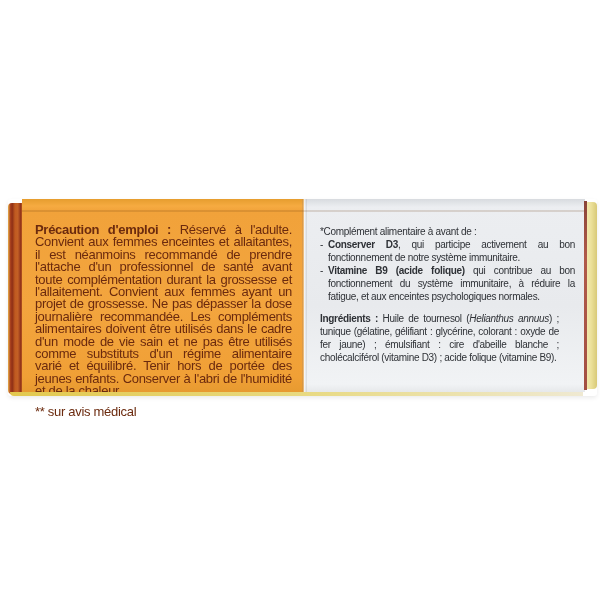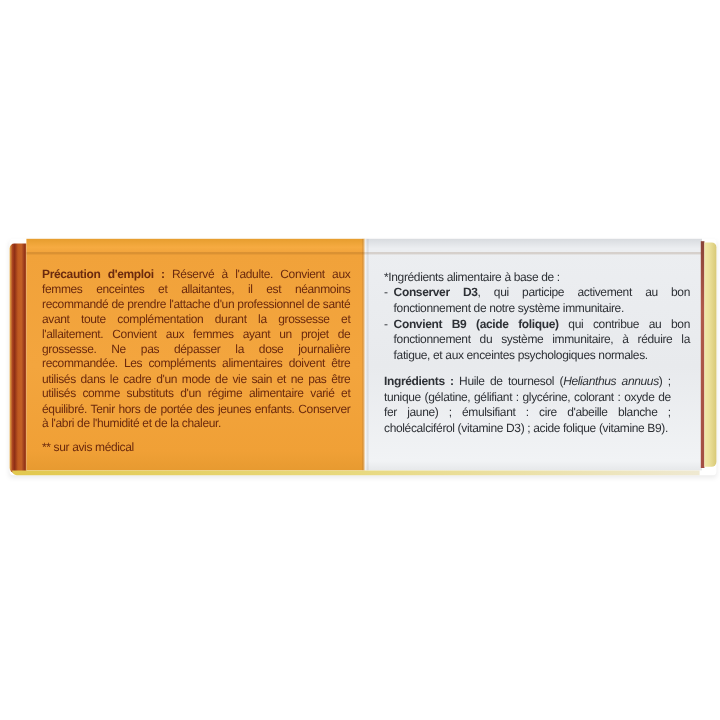--- a/index.html
+++ b/index.html
@@ -85,21 +85,21 @@
     position: absolute;
     left: 2px; right: 14px; bottom: 0;
     height: 4px;
     border-radius: 0 0 0 4px;
     background: linear-gradient(90deg, #e2c84e 0%, #e8d97f 50%, #efe9d2 100%);
   }
   
   .face-orange .copy {
     padding: 25px 12px 0 13px;
     color: #6b2a0e;
-    font-size: 10px;
+    font-size: 13px;
     line-height: 12.4px;
     letter-spacing: -0.3px;
   }
   .precaution-paragraph {
     margin: 0;
     text-align: justify;
   }
   .footnote {
     margin: 8px 0 14px 0;
     text-align: left;
@@ -141,30 +141,30 @@
 
     <div class="face-orange">
       <div class="copy">
         <p class="precaution-paragraph"><b>Précaution d'emploi :</b><span> Réservé à l'adulte. Convient aux femmes enceintes et allaitantes, il est néanmoins recommandé de prendre l'attache d'un professionnel de santé avant toute complémentation durant la grossesse et l'allaitement. Convient aux femmes ayant un projet de grossesse. Ne pas dépasser la dose journalière recommandée. Les compléments alimentaires doivent être utilisés dans le cadre d'un mode de vie sain et ne pas être utilisés comme substituts d'un régime alimentaire varié et équilibré. Tenir hors de portée des jeunes enfants. Conserver à l'abri de l'humidité et de la chaleur.</span></p>
         <p class="footnote">** sur avis médical</p>
       </div>
     </div>
 
     <div class="face-white">
       <div class="copy">
-        <p class="intro-line">*Ingrédients alimentaire à base de :</p>
+        <p class="intro-line">*Complément alimentaire à avant de :</p>
 
         <div class="bullet">
           <span class="dash">-</span>
           <span class="bullet-body"><b>Conserver D3</b><span>, qui participe activement au bon fonctionnement de notre système immunitaire.</span></span>
         </div>
 
         <div class="bullet">
           <span class="dash">-</span>
-          <span class="bullet-body"><b>Convient B9 (acide folique)</b><span> qui contribue au bon fonctionnement du système immunitaire, à réduire la fatigue, et aux enceintes psychologiques normales.</span></span>
+          <span class="bullet-body"><b>Vitamine B9 (acide folique)</b><span> qui contribue au bon fonctionnement du système immunitaire, à réduire la fatigue, et aux enceintes psychologiques normales.</span></span>
         </div>
 
         <p class="ingredients-paragraph"><b>Ingrédients :</b><span> Huile de tournesol (</span><i>Helianthus annuus</i><span>) ; tunique (gélatine, gélifiant : glycérine, colorant : oxyde de fer jaune) ; émulsifiant : cire d'abeille blanche ; cholécalciférol (vitamine D3) ; acide folique (vitamine B9).</span></p>
       </div>
     </div>
 
     <div class="fold-shadow"></div>
     <div class="crease"></div>
     <div class="edge-right-dark"></div>
     <div class="edge-right-yellow"></div>

